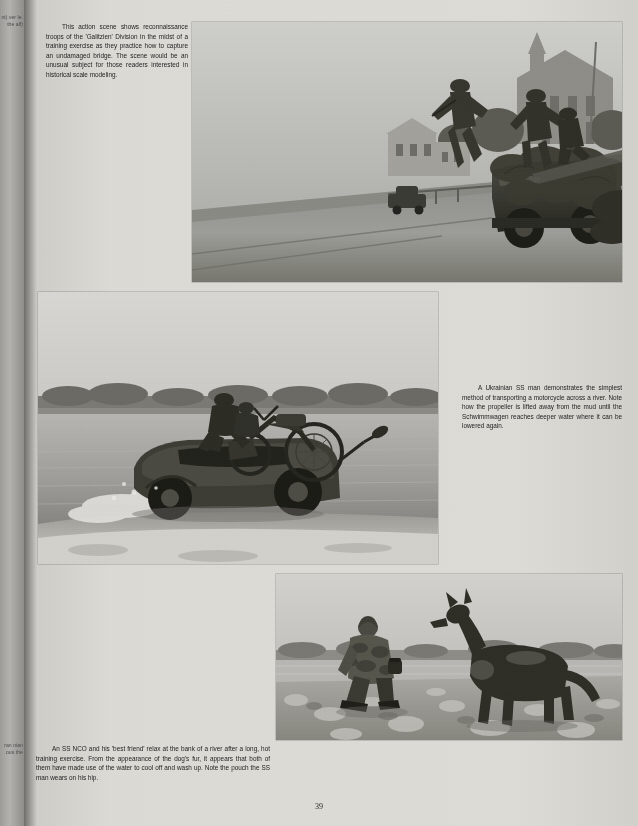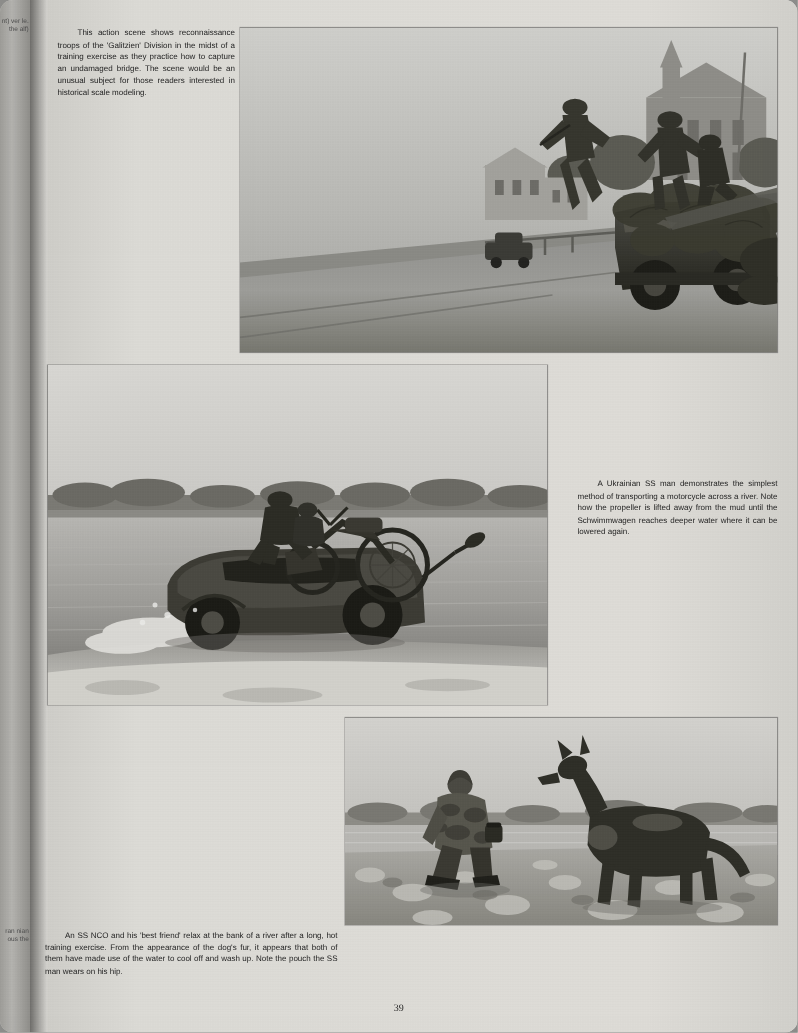--- a/index.html
+++ b/index.html
@@ -9,21 +9,20 @@
   }
   body {
     font-family: "Liberation Sans", sans-serif;
   }
   #page {
     position: relative;
     width: 638px;
     height: 826px;
     overflow: hidden;
     background: #c9c8c4;
-    border-radius: 10px;
   }
 
   
   .page-edge-left {
     position: absolute;
     left: 0; top: 0;
     width: 24px; height: 826px;
     background: linear-gradient(to right, #9d9c98 0%, #b4b3af 40%, #8f8e8a 100%);
   }
   .gutter-shadow {

